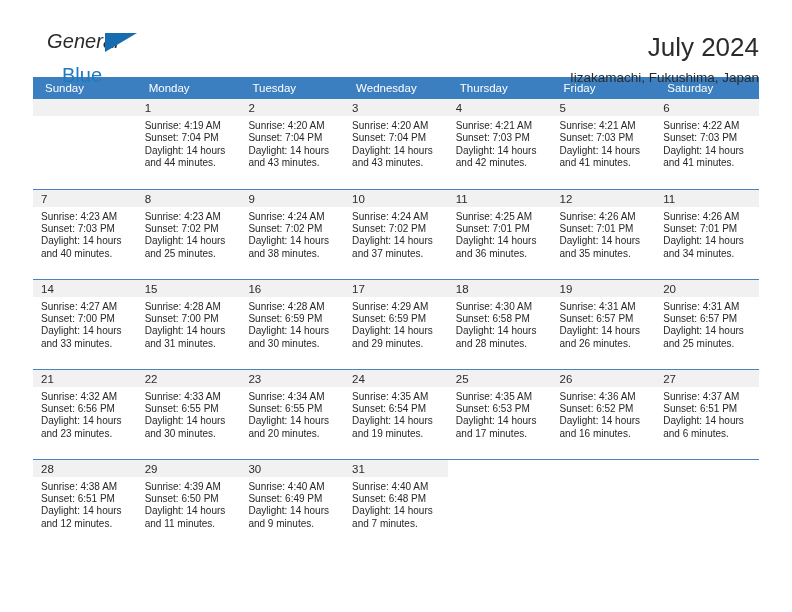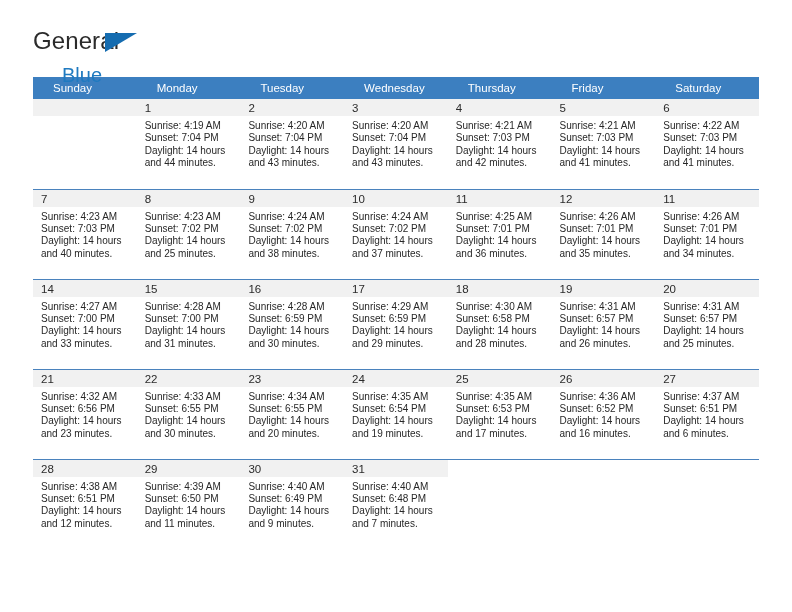--- a/index.html
+++ b/index.html
@@ -32,26 +32,27 @@
     box-sizing: border-box;
   }
   .logo {
     position: relative;
     width: 120px;
     height: 46px;
     flex: none;
   }
   .logo-general {
     position: absolute;
-    left: 0;
+    left: 14px;
     top: 0;
-    font-size: 24px;
+    font-size: 20px;
     letter-spacing: 0.1px;
     color: #2b2b2b;
     line-height: 22px;
+    font-style: italic;
   }
   .logo-triangle {
     position: absolute;
     left: 72px;
     top: 3px;
     width: 0;
     height: 0;
     border-left: 32px solid #156cb0;
     border-bottom: 19px solid transparent;
   }
@@ -88,21 +89,21 @@
     width: 726px;
     border-collapse: collapse;
     table-layout: fixed;
   }
   .calendar th {
     background: #3c7fc0;
     color: #ffffff;
     font-size: 11.5px;
     font-weight: normal;
     text-align: left;
-    padding: 5px 0 5px 20px;
+    padding: 5px 0 5px 12px;
     height: 19px;
     box-sizing: border-box;
     border: none;
   }
   .calendar td {
     vertical-align: top;
     padding: 0;
     width: 103.7px;
     height: 90px;
     box-sizing: border-box;
@@ -141,20 +142,24 @@
 <div class="page">
 
   <div class="topbar">
 
     <div class="logo">
       <span class="logo-general">General</span>
       <span class="logo-triangle"></span>
       <span class="logo-blue">Blue</span>
     </div>
 
+    <div class="titles">
+      <div class="cal-title">July 2024</div>
+      <div class="cal-subtitle">Iizakamachi, Fukushima, Japan</div>
+    </div>
 
   </div>
 
   <table class="calendar">
     <thead>
       <tr>
         <th>Sunday</th>
         <th>Monday</th>
         <th>Tuesday</th>
         <th>Wednesday</th>

